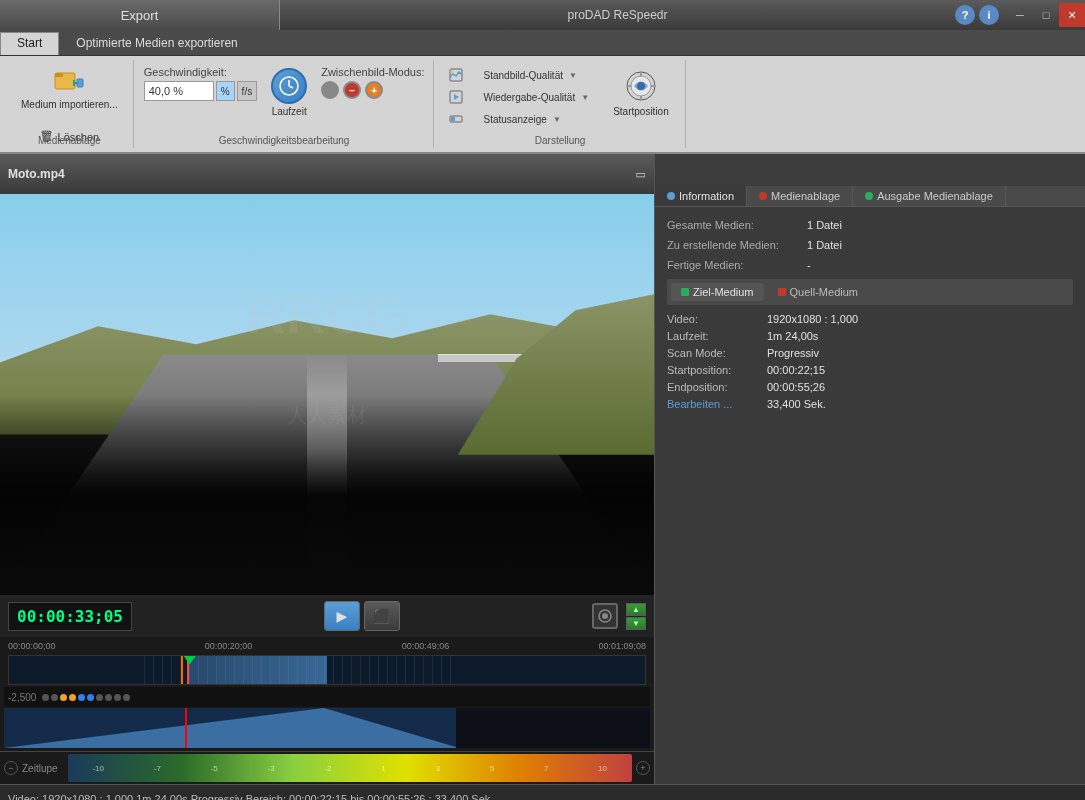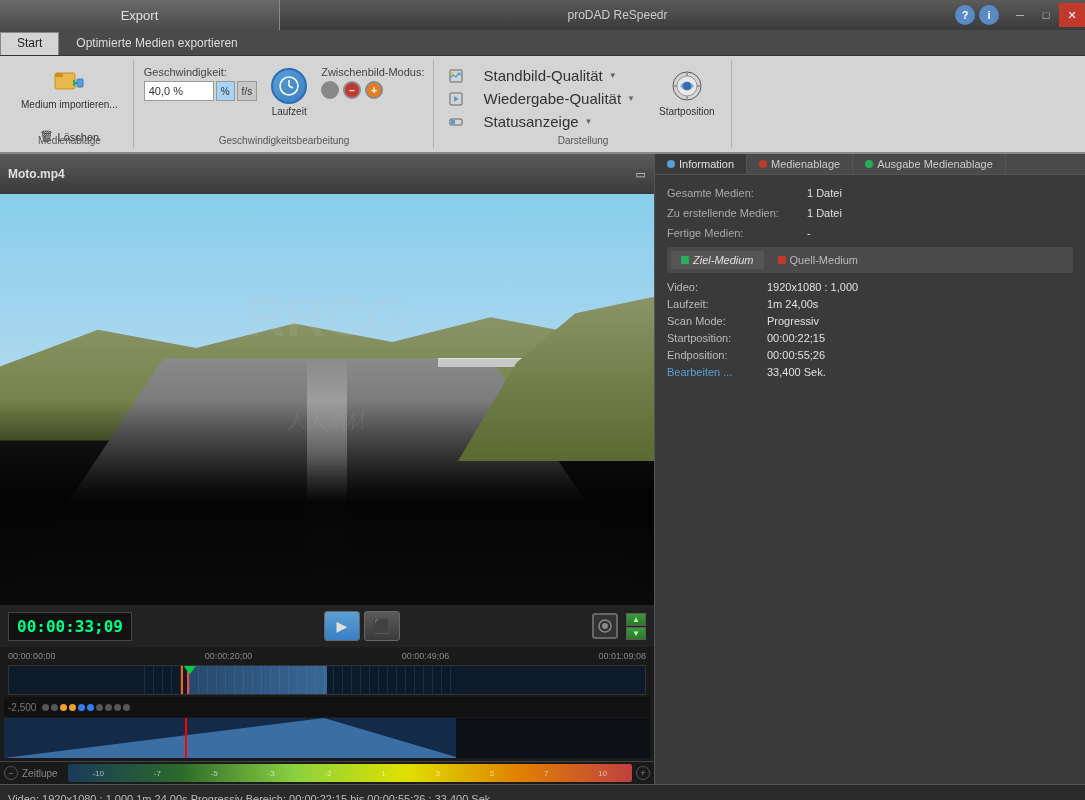--- a/index.html
+++ b/index.html
@@ -50,21 +50,21 @@
     .zwischen-btns { display: flex; gap: 4px; align-items: center; }
     .circle-btn { width: 18px; height: 18px; border-radius: 50%; border: 2px solid #888; background: #e0e0e0; cursor: pointer; display: flex; align-items: center; justify-content: center; }
     .circle-btn.grey { background: #888; }
     .circle-btn.minus { background: #c0392b; }
     .circle-btn.plus { background: #e67e22; }
     
     
     .quality-group { display: flex; flex-direction: column; gap: 4px; }
     .quality-row { display: flex; align-items: center; gap: 4px; cursor: pointer; padding: 1px 4px; }
     .quality-icon { width: 16px; height: 16px; display: flex; align-items: center; justify-content: center; }
-    .quality-label { font-size: 15px; color: #333; padding-left: 16px; }
+    .quality-label { font-size: 10px; color: #333; padding-left: 16px; }
     .quality-arrow { font-size: 8px; color: #666; margin-left: 2px; }
     
     
     .main-area { display: flex; flex: 1; height: calc(800px - 30px - 26px - 86px - 28px); }
     
     
     .video-panel { flex: 0 0 655px; display: flex; flex-direction: column; background: #2a2a2a; border-right: 1px solid #555; }
     .video-header { background: linear-gradient(to bottom, #5a5a5a, #3a3a3a); padding: 13px 8px; display: flex; justify-content: space-between; align-items: center; }
     .video-title { color: #e0e0e0; font-size: 12px; font-weight: bold; }
     .video-minimize { color: #ccc; cursor: pointer; font-size: 11px; }
@@ -92,41 +92,41 @@
     .timeline-ruler { display: flex; justify-content: space-between; padding: 2px 4px; }
     .timeline-mark { font-size: 9px; color: #888; }
     .timeline-track { height: 30px; background: #0d1a2a; border: 1px solid #333; position: relative; margin: 2px 4px; }
     .timeline-progress { position: absolute; top: 0; bottom: 0; left: 28%; width: 22%; background: linear-gradient(to right, rgba(100,180,255,0.3), rgba(100,180,255,0.5)); }
     .timeline-cursor { position: absolute; top: 0; bottom: 0; left: 28%; width: 2px; background: #ff4444; }
     .timeline-cursor-head { position: absolute; top: 0; left: 27.5%; width: 0; height: 0; border-left: 6px solid transparent; border-right: 6px solid transparent; border-top: 8px solid #00cc44; }
     
     
     .speed-zoom-bar { background: #1a1a1a; border-top: 1px solid #444; padding: 2px 4px; display: flex; align-items: center; gap: 4px; }
     .zoom-icon { width: 14px; height: 14px; border: 1px solid #555; border-radius: 50%; display: flex; align-items: center; justify-content: center; cursor: pointer; font-size: 9px; color: #888; }
-    .speed-scale { flex: 1; height: 18px; background: linear-gradient(to right, #1a3a5a, #2a6a2a, #8ad040, #e0e000, #e08000, #c04040); border-radius: 2px; position: relative; }
+    .speed-scale { flex: 1; height: 28px; background: linear-gradient(to right, #1a3a5a, #2a6a2a, #8ad040, #e0e000, #e08000, #c04040); border-radius: 2px; position: relative; }
     .scale-marks { position: absolute; top: 0; left: 0; right: 0; bottom: 0; display: flex; justify-content: space-around; align-items: center; }
     .scale-mark { font-size: 8px; color: rgba(255,255,255,0.6); }
     
     
-    .info-panel { flex: 1; background: #3a3a3a; display: flex; flex-direction: column; }
+    .info-panel { flex: 1; background: #3a3a3a; display: flex; flex-direction: column; margin-top: 32px; }
     .info-tabs { display: flex; background: #4a4a4a; border-bottom: 1px solid #555; }
     .info-tab { padding: 4px 12px; cursor: pointer; font-size: 11px; color: #ccc; display: flex; align-items: center; gap: 4px; border-right: 1px solid #555; }
     .info-tab.active { background: #3a3a3a; color: #e0e0e0; }
     .tab-indicator { width: 8px; height: 8px; border-radius: 50%; }
     .tab-indicator.blue { background: #5a9fd4; }
     .tab-indicator.red { background: #c0392b; }
     .tab-indicator.green { background: #27ae60; }
     .info-content { padding: 12px; flex: 1; }
     .info-row { display: flex; margin-bottom: 8px; }
     .info-label { color: #aaa; font-size: 11px; min-width: 140px; }
     .info-value { color: #e0e0e0; font-size: 11px; }
     
     .info-subtabs { display: flex; gap: 4px; margin: 8px 0; background: #4a4a4a; padding: 4px; border-radius: 2px; }
     .info-subtab { padding: 3px 10px; font-size: 11px; cursor: pointer; border-radius: 2px; display: flex; align-items: center; gap: 4px; }
-    .info-subtab.active { background: #555; color: #e0e0e0; font-style: italic; }
+    .info-subtab.active { background: #555; color: #e0e0e0; }
     .info-subtab { color: #bbb; }
     .subtab-dot { width: 8px; height: 8px; border-radius: 1px; }
     .subtab-dot.green { background: #27ae60; }
     .subtab-dot.red { background: #c0392b; }
     
     .detail-row { display: flex; margin-bottom: 5px; }
     .detail-label { color: #bbb; font-size: 11px; min-width: 100px; }
     .detail-value { color: #e0e0e0; font-size: 11px; }
     .detail-value.link { color: #5a9fd4; cursor: pointer; }
     
@@ -320,21 +320,21 @@
 
         <div style="position:absolute;bottom:0;left:0;right:0;height:35%;background:linear-gradient(to top, #0a0a0a 0%, transparent 100%);"></div>
         <div class="wm-text" style="font-size:55px;top:30%;">RRCG</div>
         <div style="position:absolute;top:55%;left:50%;transform:translate(-50%,-50%);color:rgba(200,200,200,0.1);font-size:20px;font-family:Liberation Sans, sans-serif;user-select:none;">人人素材</div>
 
         <div style="position:absolute;top:25%;right:0;width:30%;height:40%;background:linear-gradient(to bottom, #8B9467, #5a6a30);clip-path:polygon(100% 0%, 100% 100%, 0% 100%, 30% 40%, 60% 10%);"></div>
       </div>
     </div>
 
     <div class="video-controls">
-      <div class="time-display">00:00:33;09</div>
+      <div class="time-display">00:00:33;05</div>
       <div class="control-btns">
         <div class="ctrl-btn play">▶</div>
         <div class="ctrl-btn">⬛</div>
       </div>
       <div class="snap-btn">
         <svg width="16" height="16" viewBox="0 0 16 16">
           <circle cx="8" cy="8" r="6" fill="none" stroke="#888" stroke-width="1.5"></circle>
           <circle cx="8" cy="8" r="3" fill="#888"></circle>
         </svg>
       </div>

